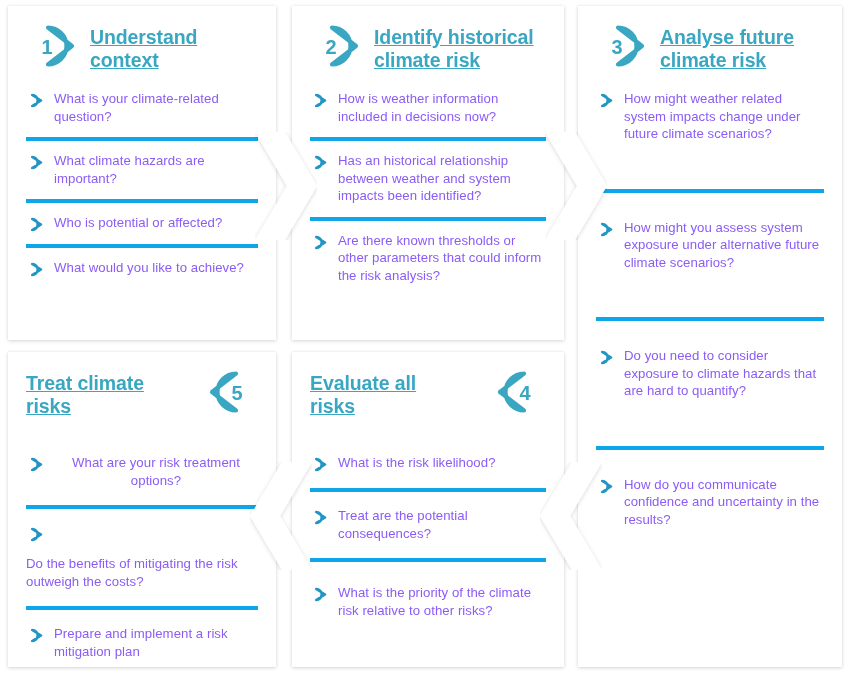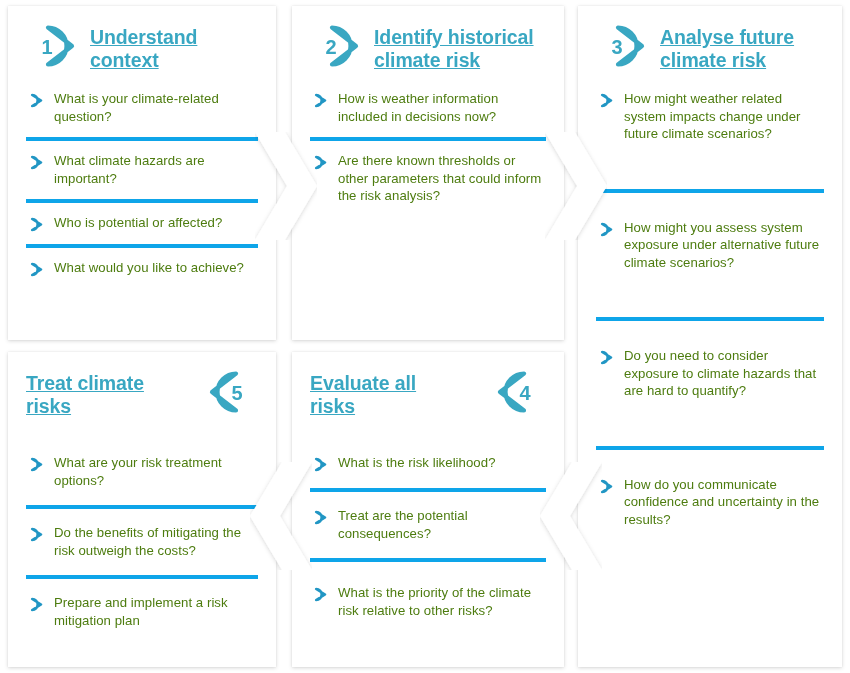--- a/index.html
+++ b/index.html
@@ -89,21 +89,21 @@
     padding-top: 2px;
   }
   .bullet {
     flex: 0 0 17px;
     width: 17px;
     height: 15px;
     margin-top: 3px;
   }
   .bullet svg { display: block; }
   .qtext {
-    color: #4d7c0f;
+    color: #8b5cf6;
     font-size: 13.2px;
     line-height: 1.33;
     letter-spacing: 0.05px;
   }
 
   
   .chev {
     position: absolute;
     z-index: 5;
     pointer-events: none;
@@ -228,20 +228,28 @@
               </svg>
           </span>
           <span class="qtext">How is weather information included in decisions now?</span>
         </li>
         <li class="qitem">
           <span class="bullet">
             <svg width="17" height="15" viewBox="0 0 17 15">
                 <path d="M6.2,2 A5.2,5.2 0 1 1 6.2,13 L6.2,13 L15,7.5 Z" fill="none" stroke="#2196c4" stroke-width="2.6" stroke-linejoin="round"></path>
               </svg>
           </span>
+          <span class="qtext">Has an historical relationship between weather and system impacts been identified?</span>
+        </li>
+        <li class="qitem">
+          <span class="bullet">
+            <svg width="17" height="15" viewBox="0 0 17 15">
+                <path d="M6.2,2 A5.2,5.2 0 1 1 6.2,13 L6.2,13 L15,7.5 Z" fill="none" stroke="#2196c4" stroke-width="2.6" stroke-linejoin="round"></path>
+              </svg>
+          </span>
           <span class="qtext">Are there known thresholds or other parameters that could inform the risk analysis?</span>
         </li>
       </ul>
     </div>
   </div>
 
   <div class="panel" style="left:578px; top:6px; width:264px; height:661px;">
     <div class="panel-inner">
       <div class="panel-head">
         <div class="badge">
@@ -296,29 +304,29 @@
         <div class="badge">
           <svg width="52" height="44" viewBox="0 0 52 44">
             <path d="M30,3.5 A18.5,18.5 0 1 0 30,40.5 L30,40.5 L6,22 Z" fill="none" stroke="#39a7c2" stroke-width="4.2" stroke-linejoin="round"></path>
             <text x="31" y="29.5" text-anchor="middle" fill="#39a7c2" font-family="'Liberation Sans', sans-serif" font-size="20" font-weight="bold">5</text>
           </svg>
         </div>
         <div class="panel-title">Treat climate
 risks</div>
       </div>
       <ul class="qlist">
-        <li class="qitem" style="padding-bottom:16px;">
+        <li class="qitem" style="padding-bottom:16px;text-align:center;">
           <span class="bullet">
             <svg width="17" height="15" viewBox="0 0 17 15">
                 <path d="M6.2,2 A5.2,5.2 0 1 1 6.2,13 L6.2,13 L15,7.5 Z" fill="none" stroke="#2196c4" stroke-width="2.6" stroke-linejoin="round"></path>
               </svg>
           </span>
           <span class="qtext">What are your risk treatment options?</span>
         </li>
-        <li class="qitem" style="padding-top:15px; padding-bottom:16px;">
+        <li class="qitem" style="padding-top:15px; padding-bottom:16px;flex-direction:column;">
           <span class="bullet">
             <svg width="17" height="15" viewBox="0 0 17 15">
                 <path d="M6.2,2 A5.2,5.2 0 1 1 6.2,13 L6.2,13 L15,7.5 Z" fill="none" stroke="#2196c4" stroke-width="2.6" stroke-linejoin="round"></path>
               </svg>
           </span>
           <span class="qtext">Do the benefits of mitigating the risk outweigh the costs?</span>
         </li>
         <li class="qitem" style="padding-top:15px;">
           <span class="bullet">
             <svg width="17" height="15" viewBox="0 0 17 15">

